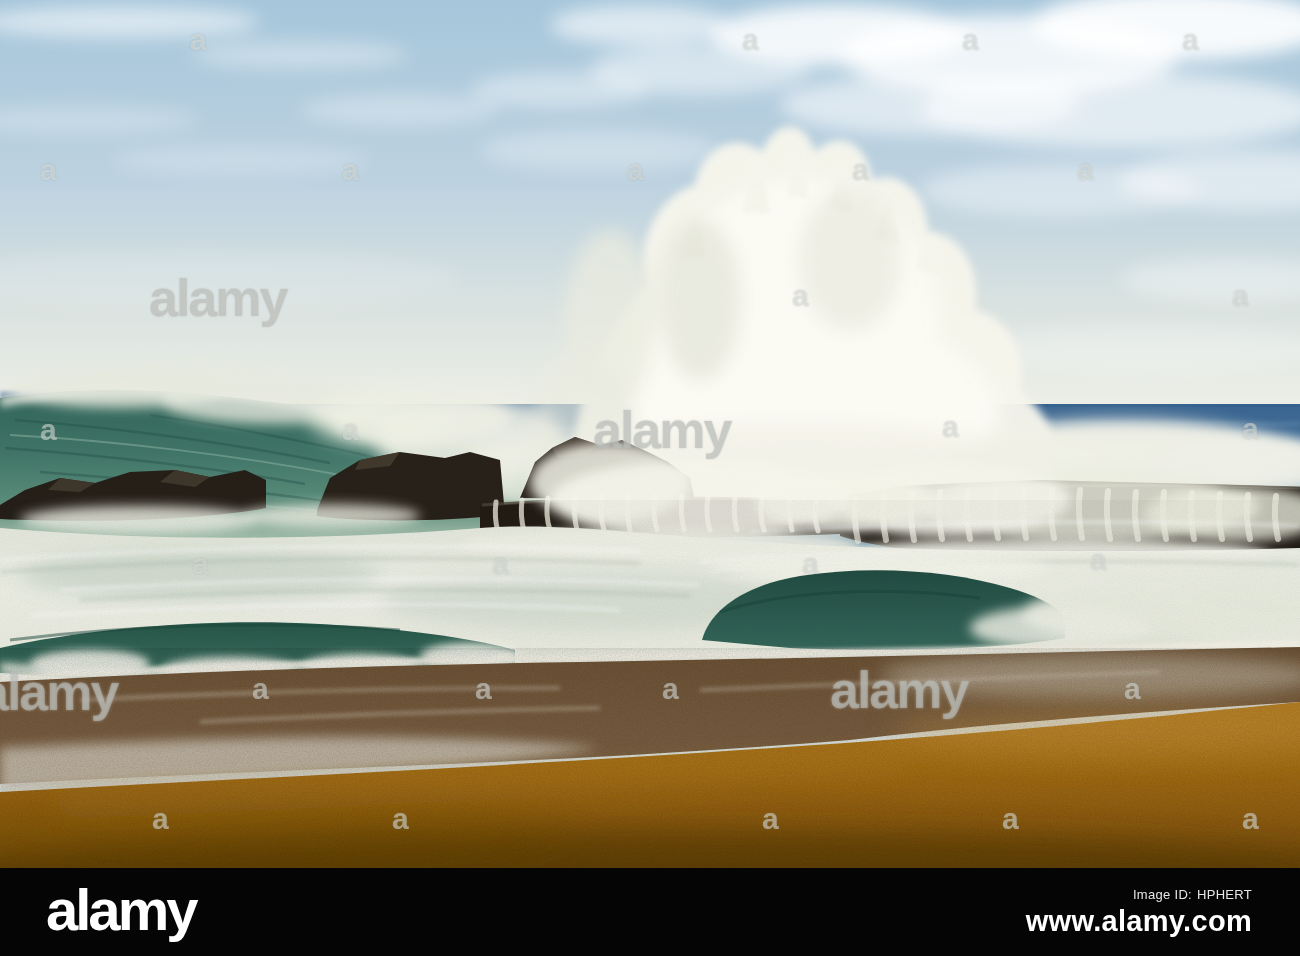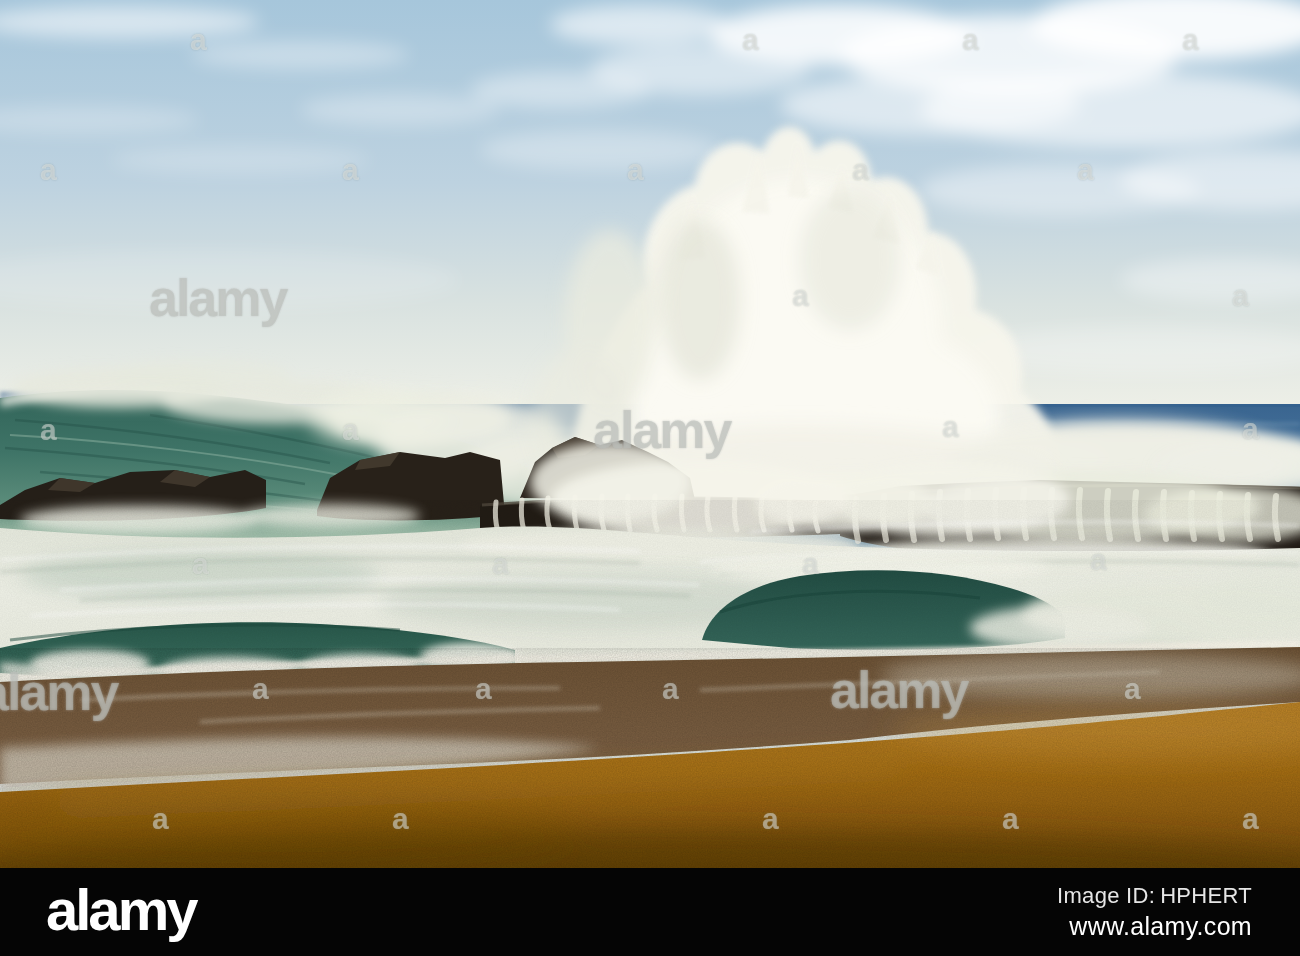--- a/index.html
+++ b/index.html
@@ -35,23 +35,23 @@
     position:absolute;left:0;top:868px;width:1300px;height:88px;
     background:var(--bar-bg);display:flex;align-items:center;justify-content:space-between;
   }
   .brand-logo{
     margin-left:46px;color:var(--bar-text);font-size:58px;font-weight:bold;
     letter-spacing:-3px;line-height:1;transform:translateY(-2px);
   }
   .meta{
     margin-right:48px;display:flex;flex-direction:column;align-items:flex-end;row-gap:3px;
   }
-  .meta .id-line{font-size:22px;color:var(--bar-subtext);letter-spacing:.3px;}
+  .meta .id-line{font-size:13px;color:var(--bar-subtext);letter-spacing:.3px;}
   .meta .id-line .id-value{margin-left:5px;}
-  .meta .site-line{font-size:25px;font-weight:normal;color:var(--bar-text);letter-spacing:.3px;text-align:right;}
+  .meta .site-line{font-size:29px;font-weight:bold;color:var(--bar-text);letter-spacing:.3px;text-align:right;}
 </style>
 </head>
 <body>
 
 <div class="stage">
   <div class="photo">
 
     <svg width="1300" height="868" viewBox="0 0 1300 868" aria-hidden="true">
       <defs>
         <linearGradient id="skyG" x1="0" y1="0" x2="0" y2="406" gradientUnits="userSpaceOnUse">

